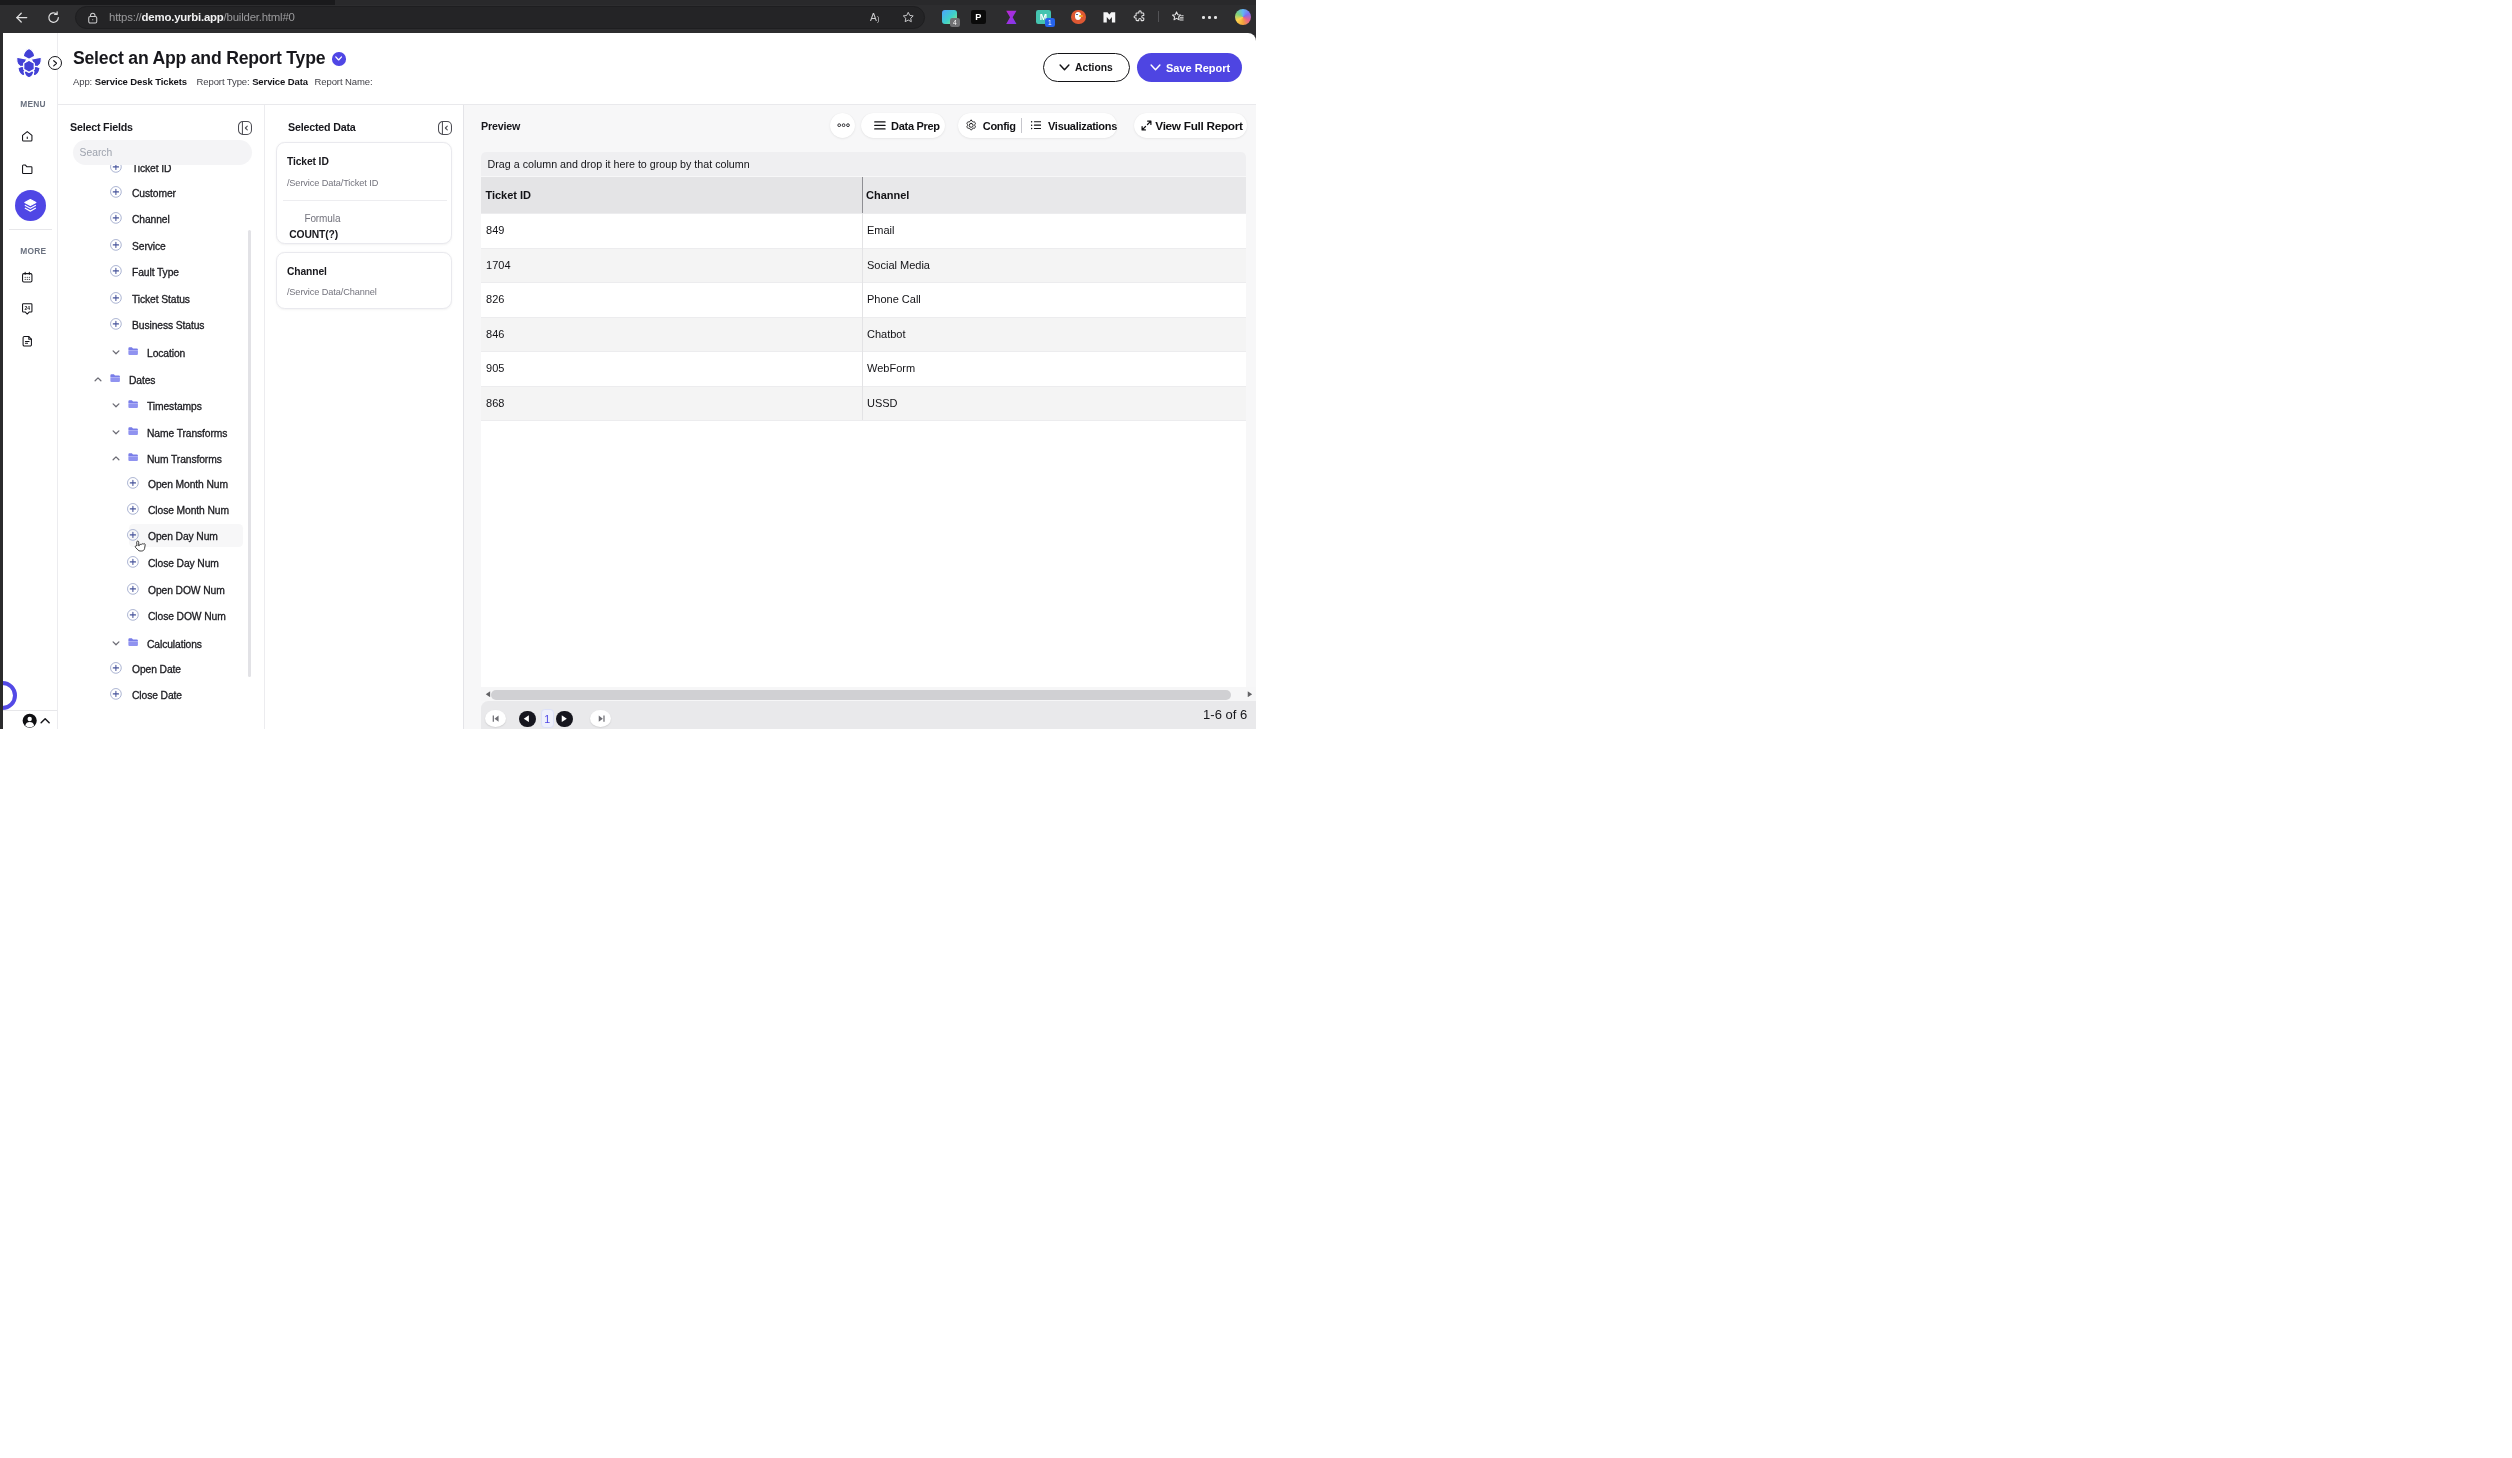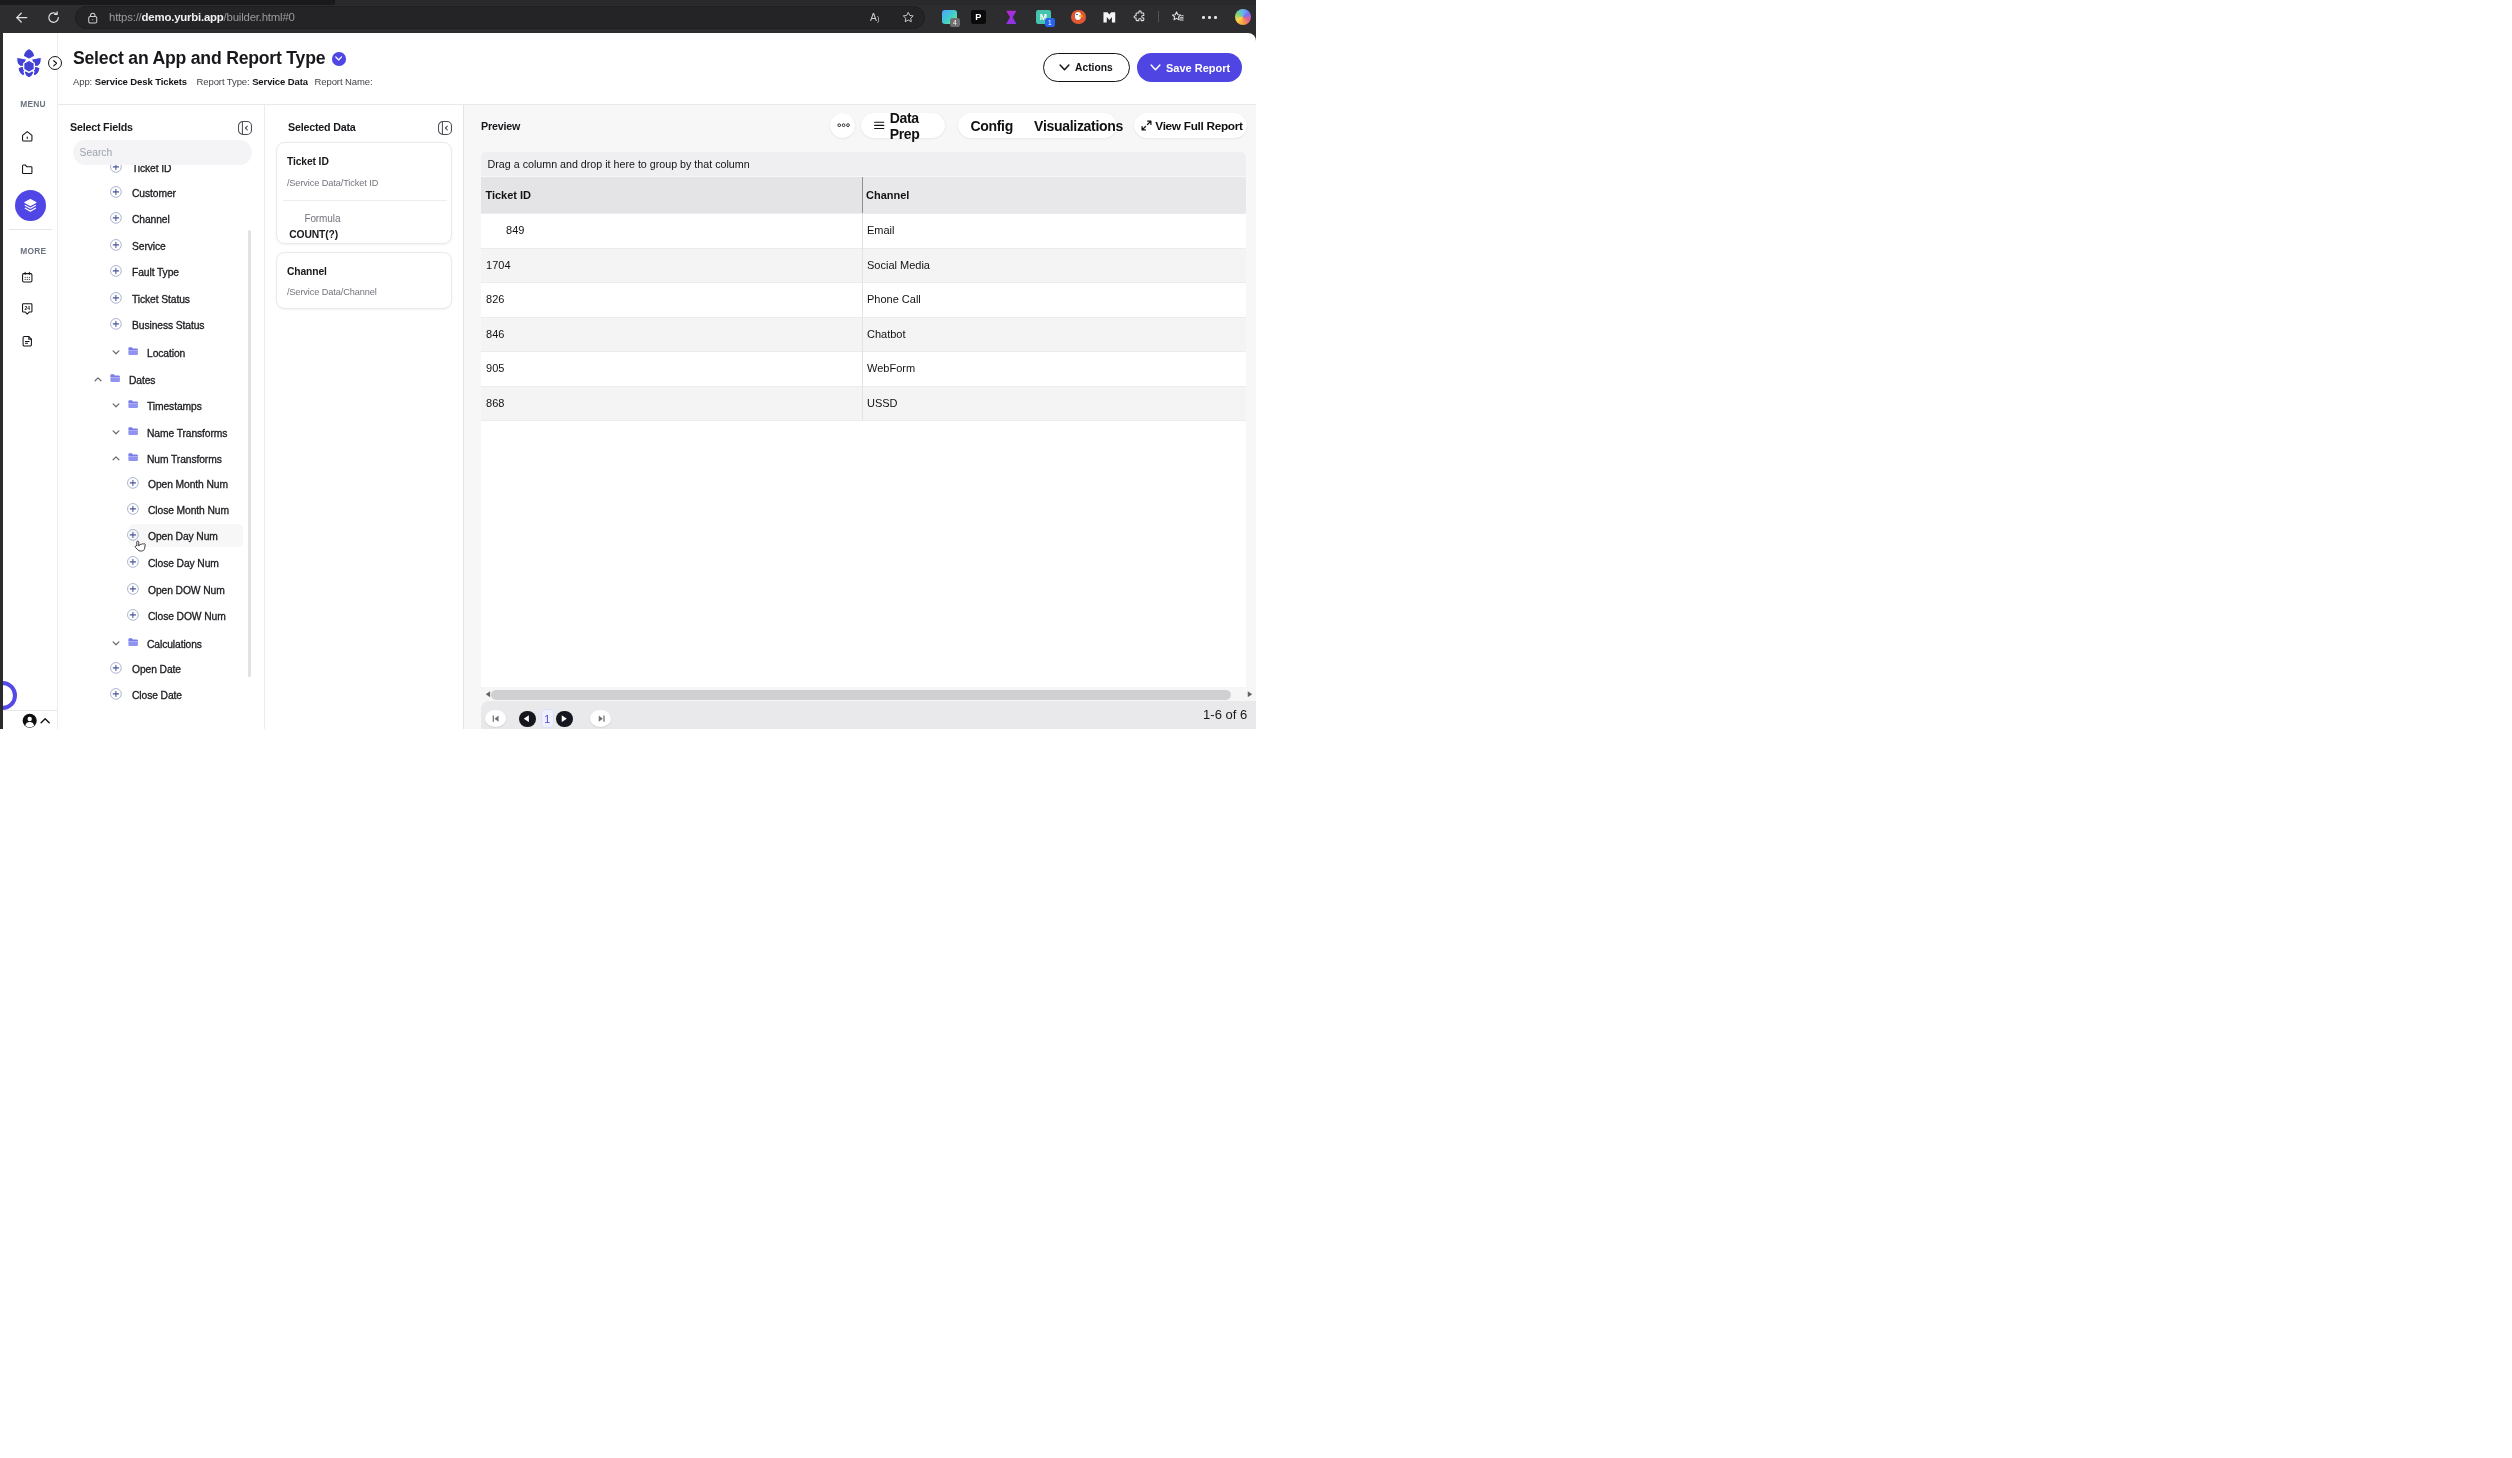--- a/index.html
+++ b/index.html
@@ -43,21 +43,21 @@
   .trow { position:absolute; height:22px; display:flex; align-items:center; }
   .trow .txt { font-size:10.3px; color:#1b1b20; font-weight:500; -webkit-text-stroke:0.3px #1b1b20; letter-spacing:-0.1px; }
 
   
   .card { position:absolute; left:11.4px; width:176px; background:#fff; border:0.7px solid #e9e9ee; border-radius:8.8px; box-shadow:0 0.7px 2.2px rgba(0,0,0,.05); }
   .cardtitle { position:absolute; left:9.5px; font-size:10.3px; font-weight:bold; color:#17171c; letter-spacing:-0.1px; }
   .cardpath { position:absolute; left:9.5px; font-size:9.2px; color:#73737d; letter-spacing:-0.1px; }
 
   
   .pill { position:absolute; top:113px; height:25px; background:#fff; border-radius:12.5px; box-shadow:0 0.7px 2.2px rgba(0,0,0,.08), 0 0 0.7px rgba(0,0,0,.06); display:flex; align-items:center; }
-  .pill .lab { font-size:14px; font-weight:600; color:#111114; letter-spacing:-0.3px; }
+  .pill .lab { font-size:11px; font-weight:600; color:#111114; letter-spacing:-0.3px; }
 
   
   #dragbar { position:absolute; left:481px; top:152px; width:765px; height:24px; background:#efeff1; border-radius:5.1px 5.1px 0 0; }
   #dragbar span { position:absolute; left:6.6px; top:5.9px; font-size:10.7px; font-weight:500; color:#141418; }
   #tablecard { position:absolute; left:481px; top:177px; width:765px; height:511px; background:#fff; }
   .cell { position:absolute; font-size:11px; color:#121216; }
 
   
   #hscroll { position:absolute; left:481px; top:687px; width:775px; height:14px; background:#f6f6f7; }
   #pagerbar { position:absolute; left:481px; top:701px; width:775px; height:28px; background:#e9e9eb; border-radius:7.3px 0 0 0; }
@@ -474,21 +474,21 @@
     <span>Drag a column and drop it here to group by that column</span>
   </div>
 <div id="tablecard">
     <div class="abs" style="left:0; top:0; width:381px; height:36px; background:#e4e4e6;"></div>
     <div class="abs" style="left:381px; top:0; width:384px; height:36px; background:#e8e8ea;"></div>
     <div class="abs" style="left:381px; top:0; width:0.7px; height:36px; background:#8f8f94;"></div>
     <div class="cell" style="left:4.4px; top:0; height:36px; line-height:36px; font-weight:600;">Ticket ID</div>
     <div class="cell" style="left:385px; top:0; height:36px; line-height:36px; font-weight:600;">Channel</div>
     <div class="abs" style="left:0; top:36px; width:765px; height:35px; background:#ffffff; border-top:0.7px solid #ececee;"></div>
     <div class="abs" style="left:381px; top:36px; width:0.7px; height:35px; background:#e3e3e5;"></div>
-    <div class="cell" style="left:5.1px; top:36px; height:35px; line-height:35px;margin-left:20px;">849</div>
+    <div class="cell" style="left:5.1px; top:36px; height:35px; line-height:35px;">849</div>
     <div class="cell" style="left:386px; top:36px; height:35px; line-height:35px;">Email</div>
     <div class="abs" style="left:0; top:71px; width:765px; height:35px; background:#f4f4f4; border-top:0.7px solid #ececee;"></div>
     <div class="abs" style="left:381px; top:71px; width:0.7px; height:35px; background:#e3e3e5;"></div>
     <div class="cell" style="left:5.1px; top:71px; height:35px; line-height:35px;">1704</div>
     <div class="cell" style="left:386px; top:71px; height:35px; line-height:35px;">Social Media</div>
     <div class="abs" style="left:0; top:105px; width:765px; height:35px; background:#ffffff; border-top:0.7px solid #ececee;"></div>
     <div class="abs" style="left:381px; top:105px; width:0.7px; height:35px; background:#e3e3e5;"></div>
     <div class="cell" style="left:5.1px; top:105px; height:35px; line-height:35px;">826</div>
     <div class="cell" style="left:386px; top:105px; height:35px; line-height:35px;">Phone Call</div>
     <div class="abs" style="left:0; top:140px; width:765px; height:35px; background:#f4f4f4; border-top:0.7px solid #ececee;"></div>

